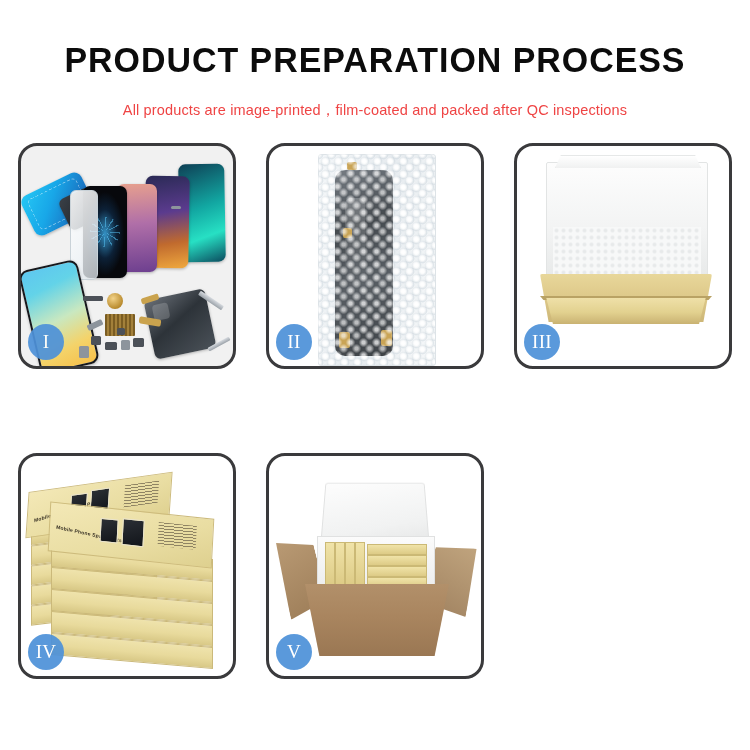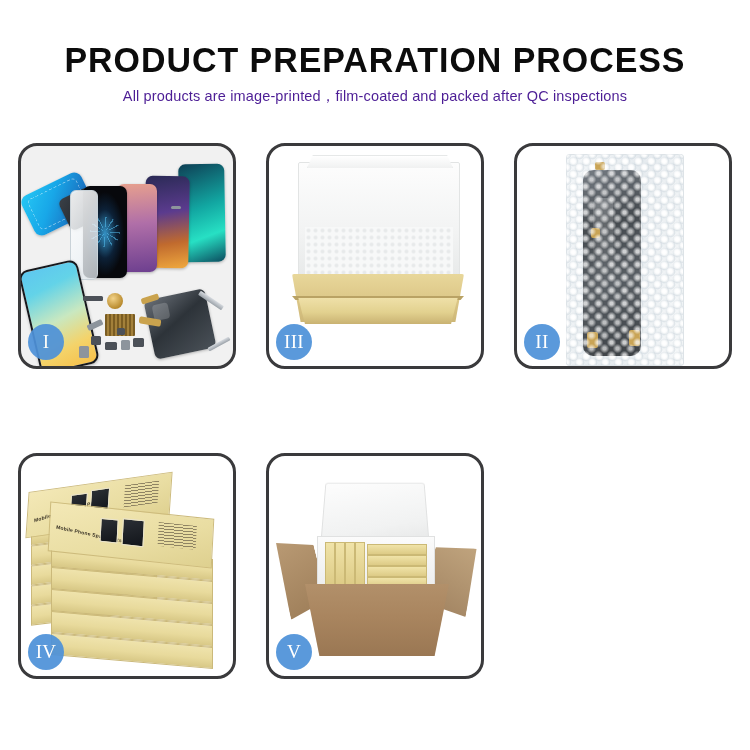--- a/index.html
+++ b/index.html
@@ -35,26 +35,26 @@
     font-family: "Liberation Sans", sans-serif;
     font-size: 35px;
     font-weight: 700;
     letter-spacing: 1.0px;
     color: #0c0c0c;
     line-height: 40px;
     white-space: nowrap;
     transform: scaleX(0.97);
   }
   .subtitle {
-    margin-top: 7px;
+    margin-top: 21px;
     font-family: "Liberation Sans", sans-serif;
     font-size: 14.5px;
     font-weight: 400;
     letter-spacing: 0.15px;
-    color: #4c1d95;
+    color: #ef4444;
     line-height: 18px;
     white-space: nowrap;
   }
 
   
   .grid {
     position: absolute;
     top: 143px;
     left: 18px;
     width: 714px;
@@ -450,44 +450,44 @@
         <div class="chip" style="left:112px; top:192px; width:11px; height:9px;"></div>
         <div class="chip lite" style="left:58px; top:200px; width:10px; height:12px;"></div>
         <div class="chip" style="left:96px; top:182px; width:8px; height:7px;"></div>
         <div class="tool" style="left:176px; top:152px; width:28px; height:5px; transform:rotate(34deg);"></div>
         <div class="tool" style="left:186px; top:196px; width:24px; height:4px; transform:rotate(-28deg);"></div>
         <div class="chip lite" style="left:150px; top:60px; width:10px; height:3px;"></div>
       </div>
       <div class="badge">I</div>
     </div>
 
-    <div class="panel p3">
-      <div class="photo">
-        <div class="lid3"></div>
-        <div class="foamfill3"></div>
-        <div class="tray3"></div>
-        <div class="tray3-edge"></div>
-        <div class="tray3-front"></div>
-      </div>
-      <div class="badge">III</div>
-    </div>
-
     <div class="panel p2">
       <div class="photo">
         <div class="bubblewrap"></div>
         <div class="wrapped-part"></div>
         <div class="flex-tab" style="left:78px; top:16px; width:10px; height:8px;"></div>
         <div class="flex-tab" style="left:74px; top:82px; width:9px; height:10px;"></div>
         <div class="flex-tab" style="left:70px; top:186px; width:11px; height:16px;"></div>
         <div class="flex-tab" style="left:112px; top:184px; width:11px; height:16px;"></div>
         <div class="bubble-sheen"></div>
       </div>
       <div class="badge">II</div>
     </div>
 
+    <div class="panel p3">
+      <div class="photo">
+        <div class="lid3"></div>
+        <div class="foamfill3"></div>
+        <div class="tray3"></div>
+        <div class="tray3-edge"></div>
+        <div class="tray3-front"></div>
+      </div>
+      <div class="badge">III</div>
+    </div>
+
     <div class="panel p4">
       <div class="photo stack">
 
         <div class="kbox" style="left:10px; top:62px; width:124px; height:18px; transform:skewY(-7deg);"></div>
         <div class="kbox" style="left:10px; top:82px; width:124px; height:18px; transform:skewY(-7deg);"></div>
         <div class="kbox" style="left:10px; top:102px; width:124px; height:18px; transform:skewY(-7deg);"></div>
         <div class="kbox" style="left:10px; top:122px; width:124px; height:18px; transform:skewY(-7deg);"></div>
         <div class="kbox" style="left:10px; top:142px; width:124px; height:18px; transform:skewY(-7deg);"></div>
 
         <div class="kbox" style="left:30px; top:96px; width:160px; height:20px; transform:skewY(5deg);"></div>

